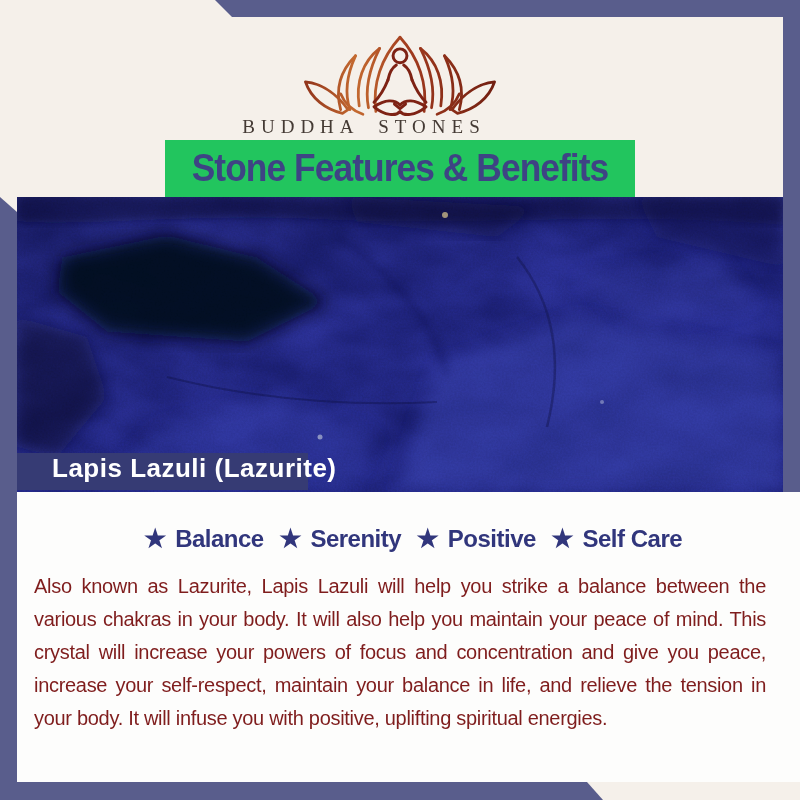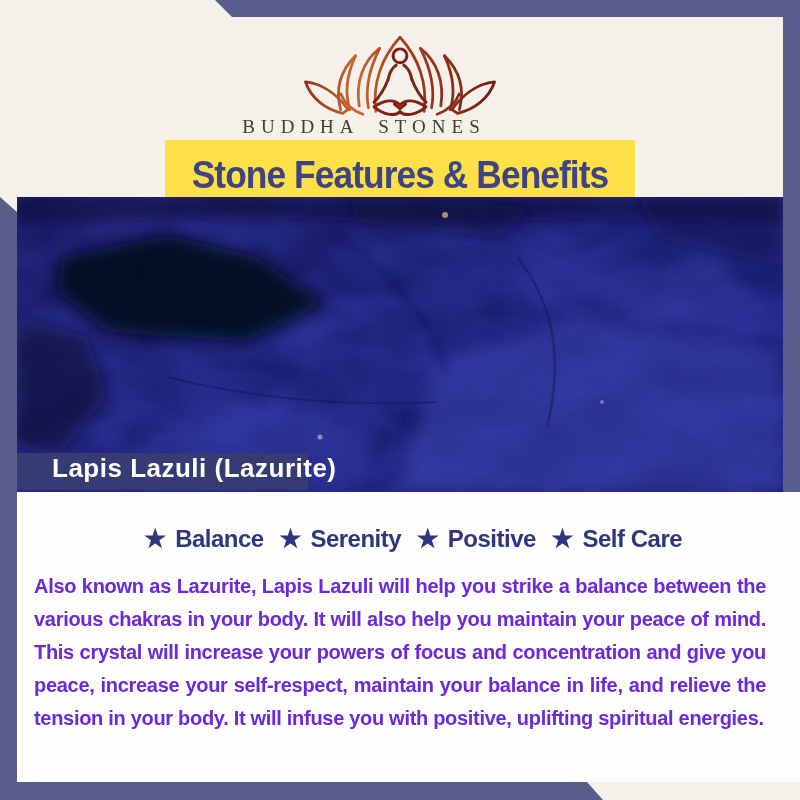--- a/index.html
+++ b/index.html
@@ -19,21 +19,21 @@
     clip-path:polygon(0 0,587px 0,100% 100%,0 100%);}
   
   .logo-wrap{position:absolute;left:0;top:28px;width:800px;text-align:center;}
   .brand{
     position:absolute;left:0;top:116px;width:728px;text-align:center;
     font-family:"Liberation Serif", serif;font-size:19px;color:#443a34;
     letter-spacing:6px;word-spacing:9px;
   }
   .headline-band{
     position:absolute;left:165px;top:140px;width:470px;height:57px;
-    background:#fde047;display:flex;align-items:flex-end;justify-content:center;
+    background:#22c55e;display:flex;align-items:center;justify-content:center;
   }
   .headline-band h1{
     margin:0;font-size:38px;font-weight:700;color:#3e4384;letter-spacing:-1px;
     transform:scaleX(0.93);white-space:nowrap;
   }
   
   .photo{position:absolute;left:17px;top:197px;width:766px;height:295px;overflow:hidden;}
   .photo svg{display:block;width:766px;height:295px;}
   .mottle{mix-blend-mode:multiply;}
   .grain{mix-blend-mode:overlay;}
@@ -46,21 +46,21 @@
   
   .panel{position:absolute;left:17px;top:492px;width:783px;height:290px;background:#fdfdfc;}
   .benefits{
     position:absolute;left:17px;top:524px;width:783px;text-align:center;
     font-size:24px;font-weight:700;color:#31367c;letter-spacing:-0.2px;white-space:nowrap;
   }
   .benefits .star{margin:0 9px;font-size:25px;}
   .benefits .b-label{letter-spacing:-0.5px;}
   .description{
     position:absolute;left:34px;top:570px;width:732px;margin:0;
-    font-size:20px;font-weight:700;color:#6d28d9;line-height:33px;
+    font-size:20px;font-weight:400;color:#7f1d1d;line-height:33px;
     letter-spacing:-0.3px;text-align:justify;
   }
 </style>
 </head>
 <body>
 
 <div class="canvas">
 
   <div class="logo-wrap">
     <svg width="212" height="102" viewBox="0 0 220 110">

